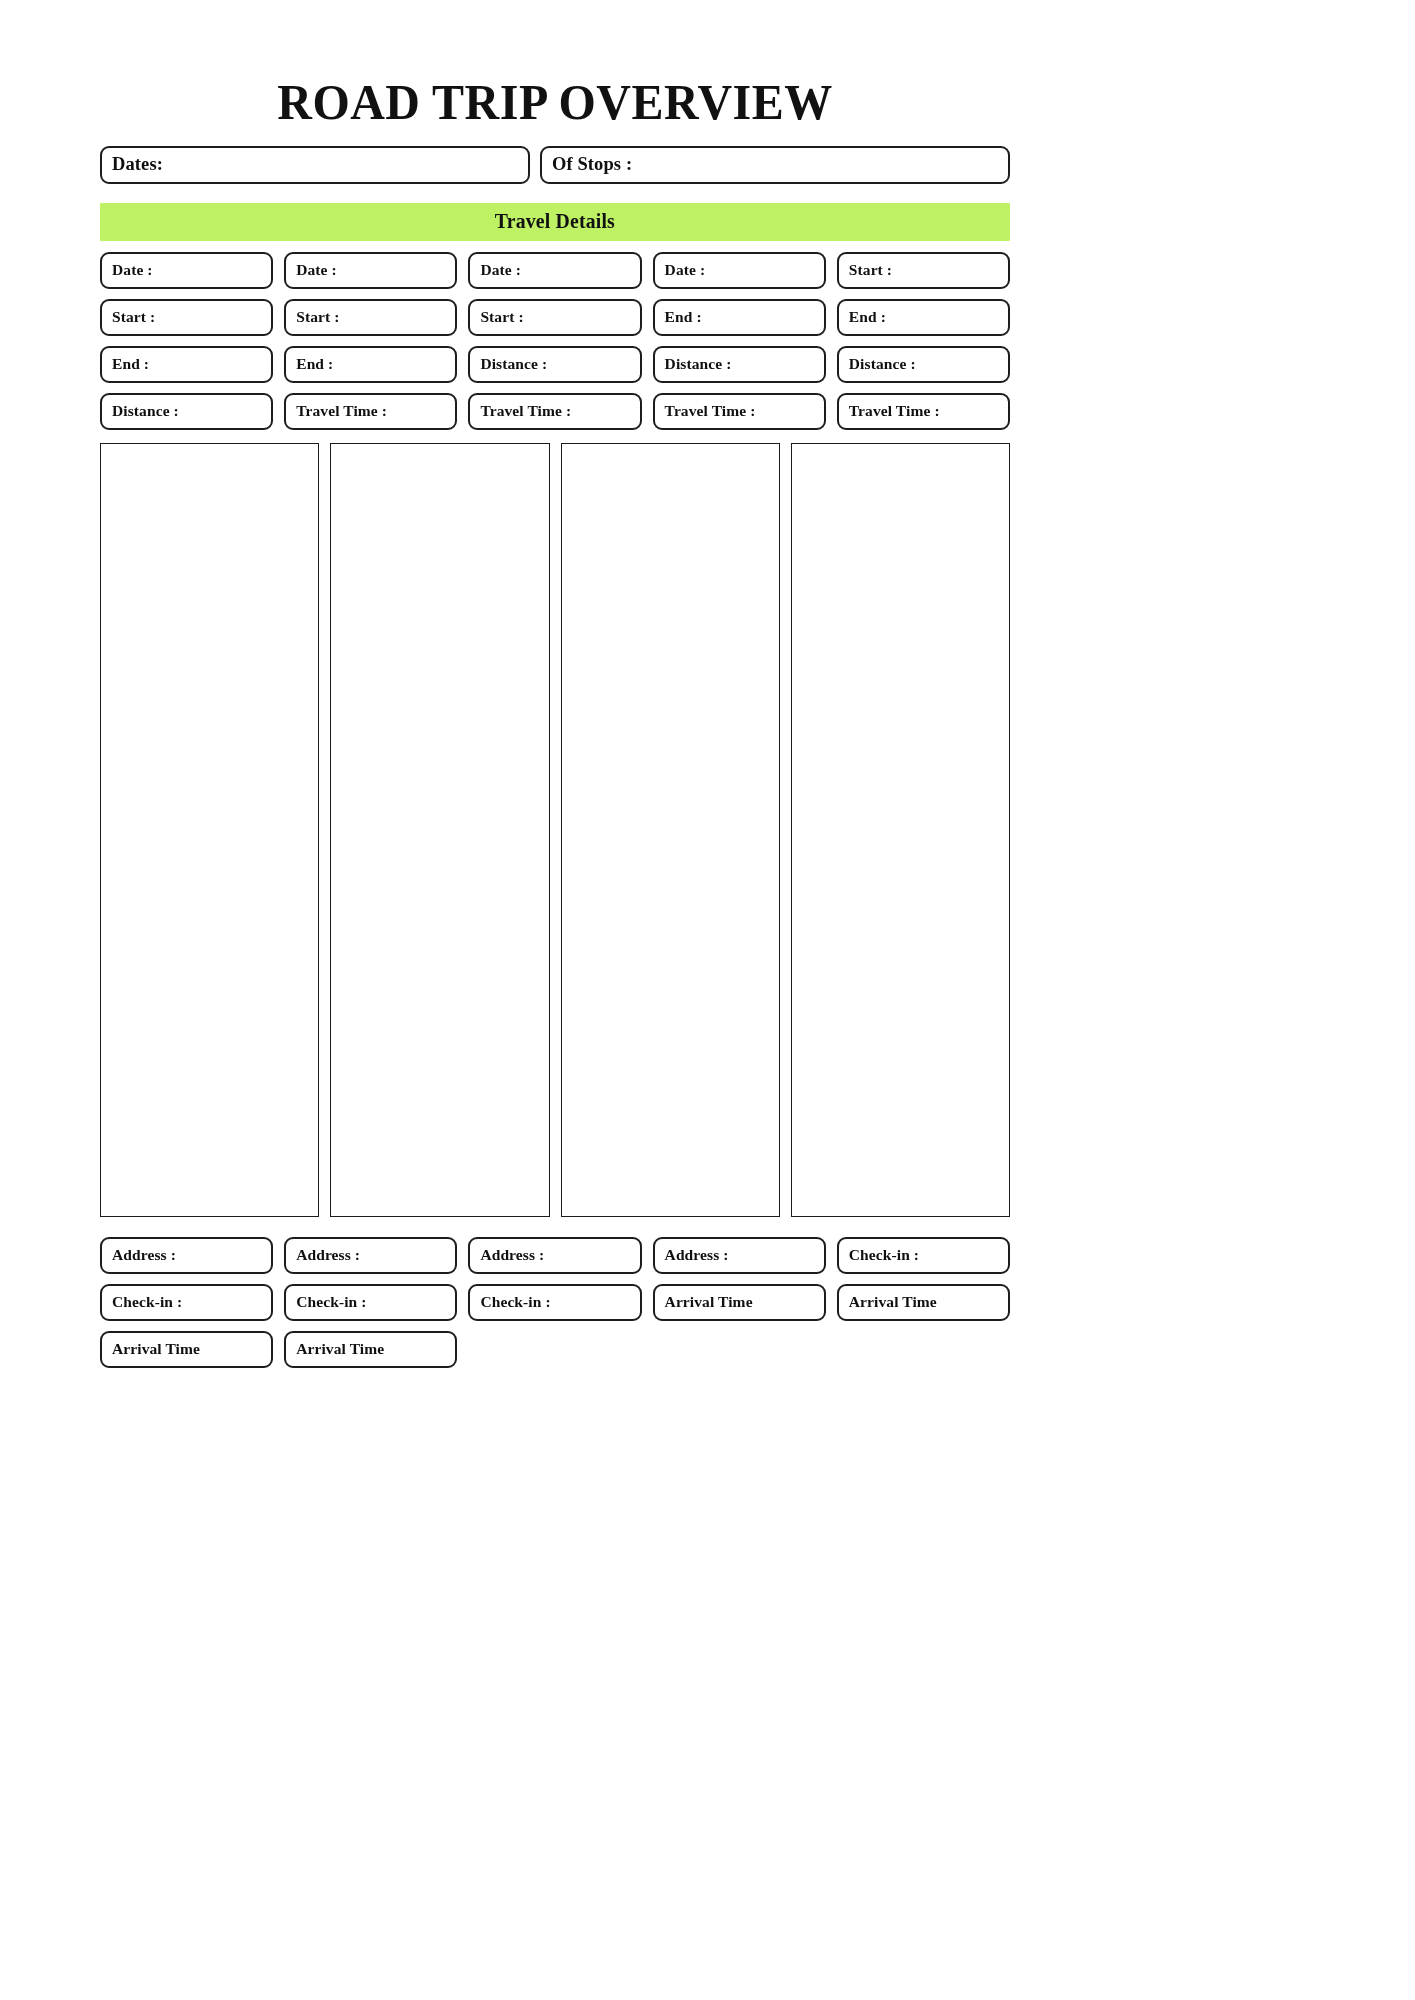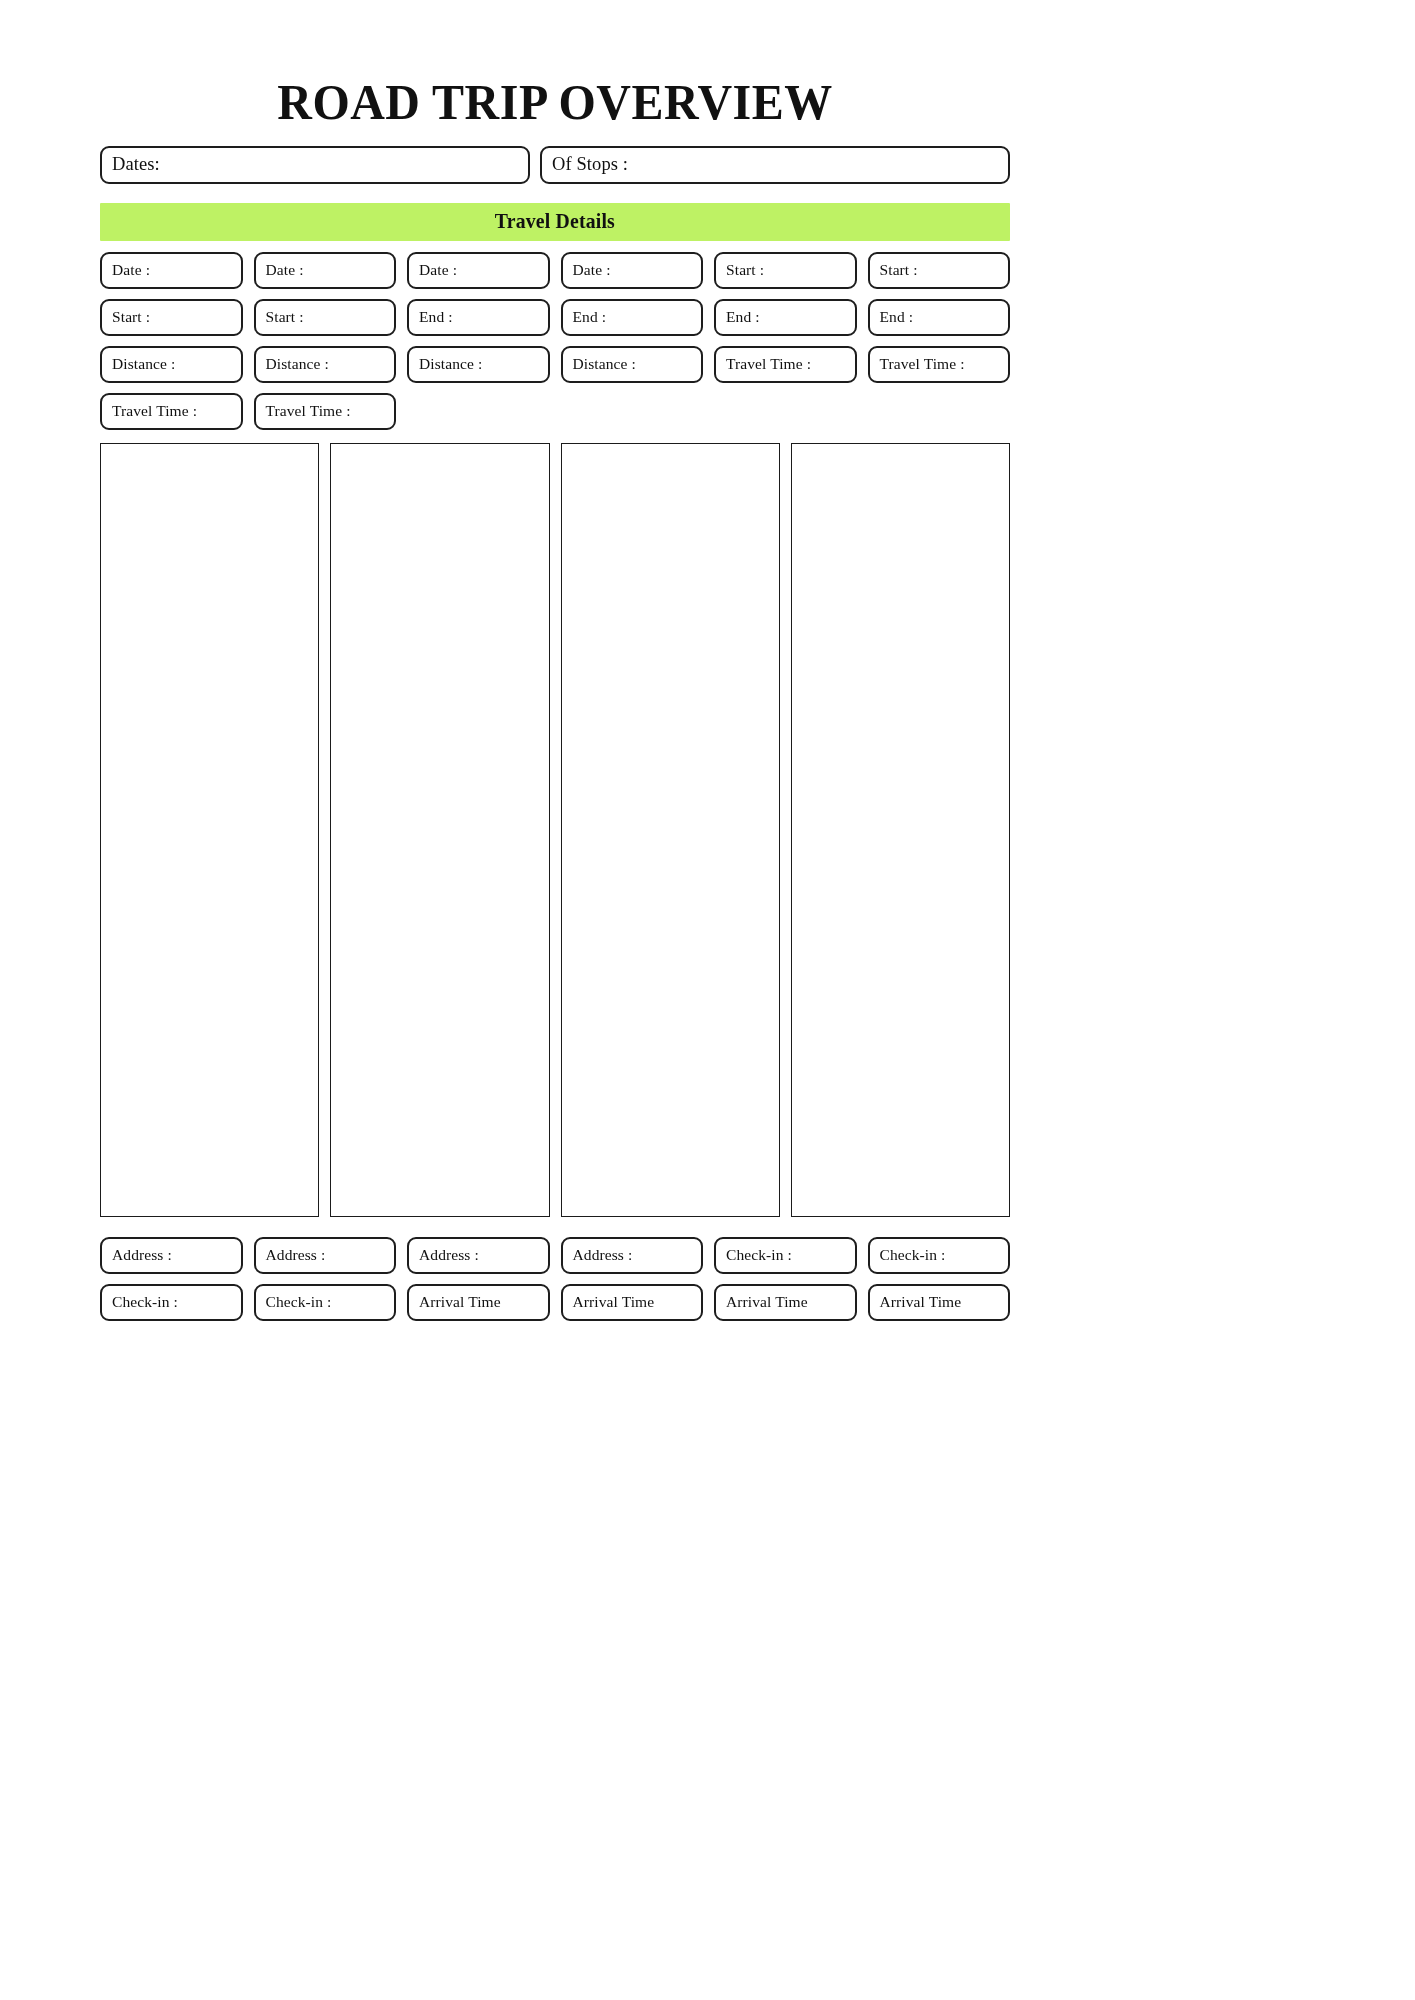--- a/index.html
+++ b/index.html
@@ -54,21 +54,21 @@
     border-radius: 9px;
     background: #ffffff;
     height: 37px;
     display: flex;
     align-items: center;
     padding-left: 10px;
     overflow: hidden;
   }
   .field .label {
     font-family: "Liberation Serif", "DejaVu Serif", serif;
-    font-weight: normal;
+    font-weight: bold;
     font-size: 15.5px;
     color: #101010;
     white-space: nowrap;
     letter-spacing: 0.1px;
   }
 
   
   .header-row {
     margin-top: 17px;
     display: flex;
@@ -104,21 +104,21 @@
     color: #111111;
     letter-spacing: 0.2px;
     transform: scaleX(0.94);
     transform-origin: center;
     white-space: nowrap;
   }
 
   
   .grid4 {
     display: grid;
-    grid-template-columns: repeat(6, 1fr);
+    grid-template-columns: repeat(5, 1fr);
     column-gap: 11px;
   }
   .grid-travel {
     margin-top: 11px;
     row-gap: 10px;
   }
   .grid-lodging {
     margin-top: 20px;
     row-gap: 10px;
   }

